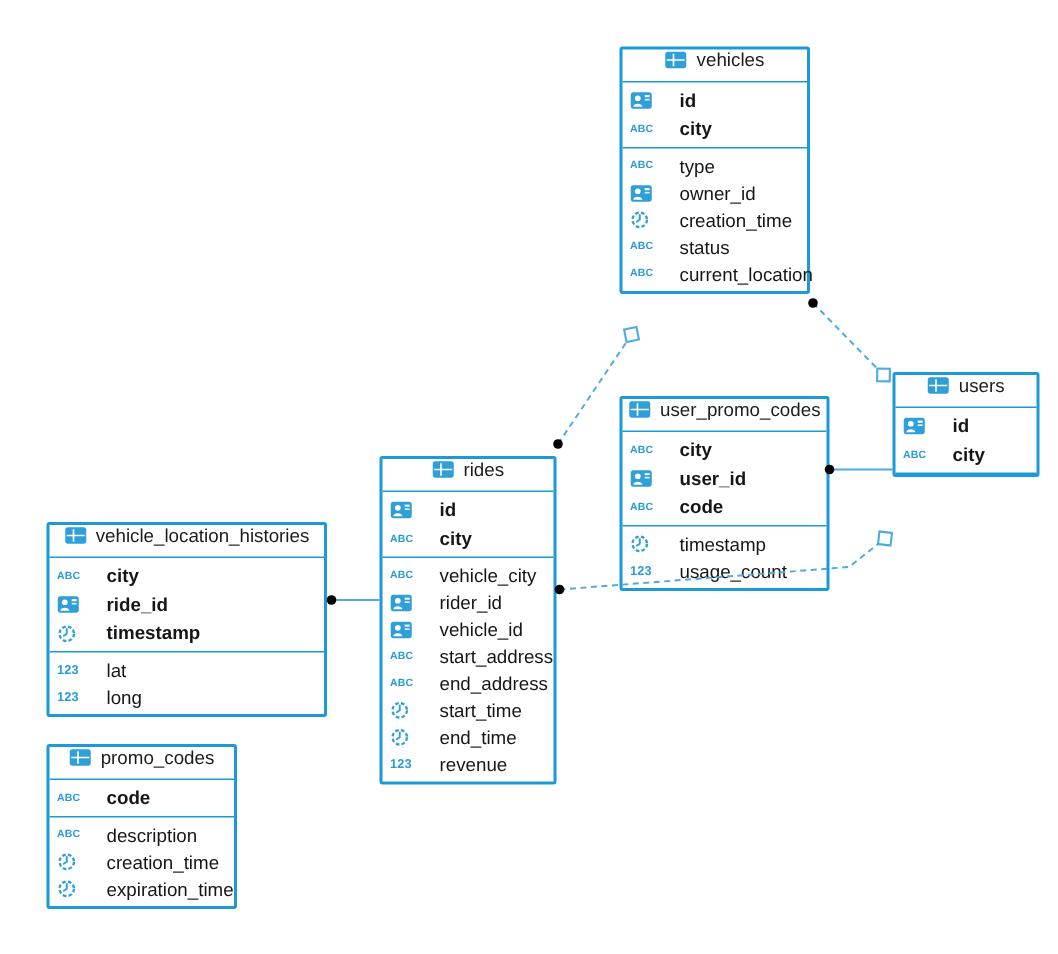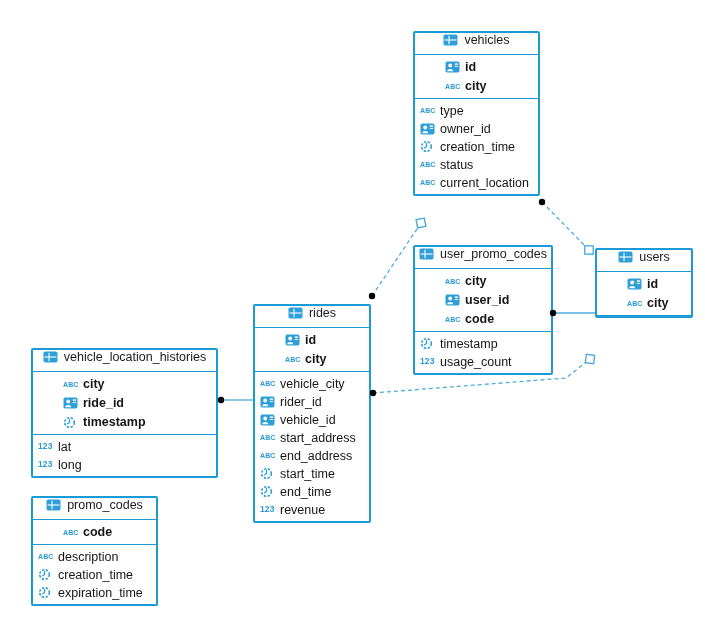--- a/index.html
+++ b/index.html
@@ -10,30 +10,30 @@
   .table-card{
     position:absolute;background:#fff;border:2px solid #1b9ad6;border-radius:2px;
     box-sizing:border-box;z-index:2;
   }
   .table-header{
     display:flex;align-items:flex-start;justify-content:center;gap:5px;
     height:21px;border-bottom:1.5px solid #1b9ad6;
     font-size:12.5px;font-weight:500;color:#1b1b1b;padding:0 5px;white-space:nowrap;
   }
   .section{padding:2.5px 0;}
-  .key-section{border-bottom:1.5px solid #1b9ad6;padding-left:25px;}
+  .key-section{border-bottom:1.5px solid #1b9ad6;}
   .row{
     display:flex;align-items:center;height:19px;padding:0 5px 0 5px;
     font-size:12.5px;color:#161616;white-space:nowrap;
   }
   .body-section .row{height:18px;}
   .key-section .row{font-weight:700;}
   .icon-box{
     width:17px;min-width:17px;height:14px;display:flex;align-items:center;
-    justify-content:flex-start;margin-right:3px;
+    justify-content:flex-start;margin-right:16px;
   }
   .abc{color:#2a9bd7;font-size:7px;font-weight:800;letter-spacing:.1px;line-height:1;}
   .num{color:#2a9bd7;font-size:8.5px;font-weight:700;letter-spacing:.1px;line-height:1;}
   #overlay{position:absolute;left:0;top:0;z-index:5;}
 </style>
 </head>
 <body>
 
 <div id="canvas">
 
@@ -103,21 +103,21 @@
     <span>status</span>
   </div>
         <div class="row">
     <span class="icon-box">
             <span class="abc">ABC</span>
           </span>
     <span>current_location</span>
   </div>
       </div>
   </div>
-    <div class="table-card" style="left: 413px; top: 245px; width: 140px;">
+    <div class="table-card" style="left: 413px; top: 264px; width: 140px;">
     <div class="table-header">
       <span class="icon-box" style="width:16px;min-width:16px;margin-right:0">
           <svg width="15" height="12" viewBox="0 0 15 12">
             <rect x="0.5" y="0.5" width="14" height="11" rx="1.8" fill="#2e9fd9"></rect>
             <line x1="1.5" y1="6" x2="13.5" y2="6" stroke="#fff" stroke-width="1.1"></line>
             <line x1="6" y1="1.8" x2="6" y2="10.2" stroke="#fff" stroke-width="1.1"></line>
           </svg>
         </span>
       <span>user_promo_codes</span>
     </div>

